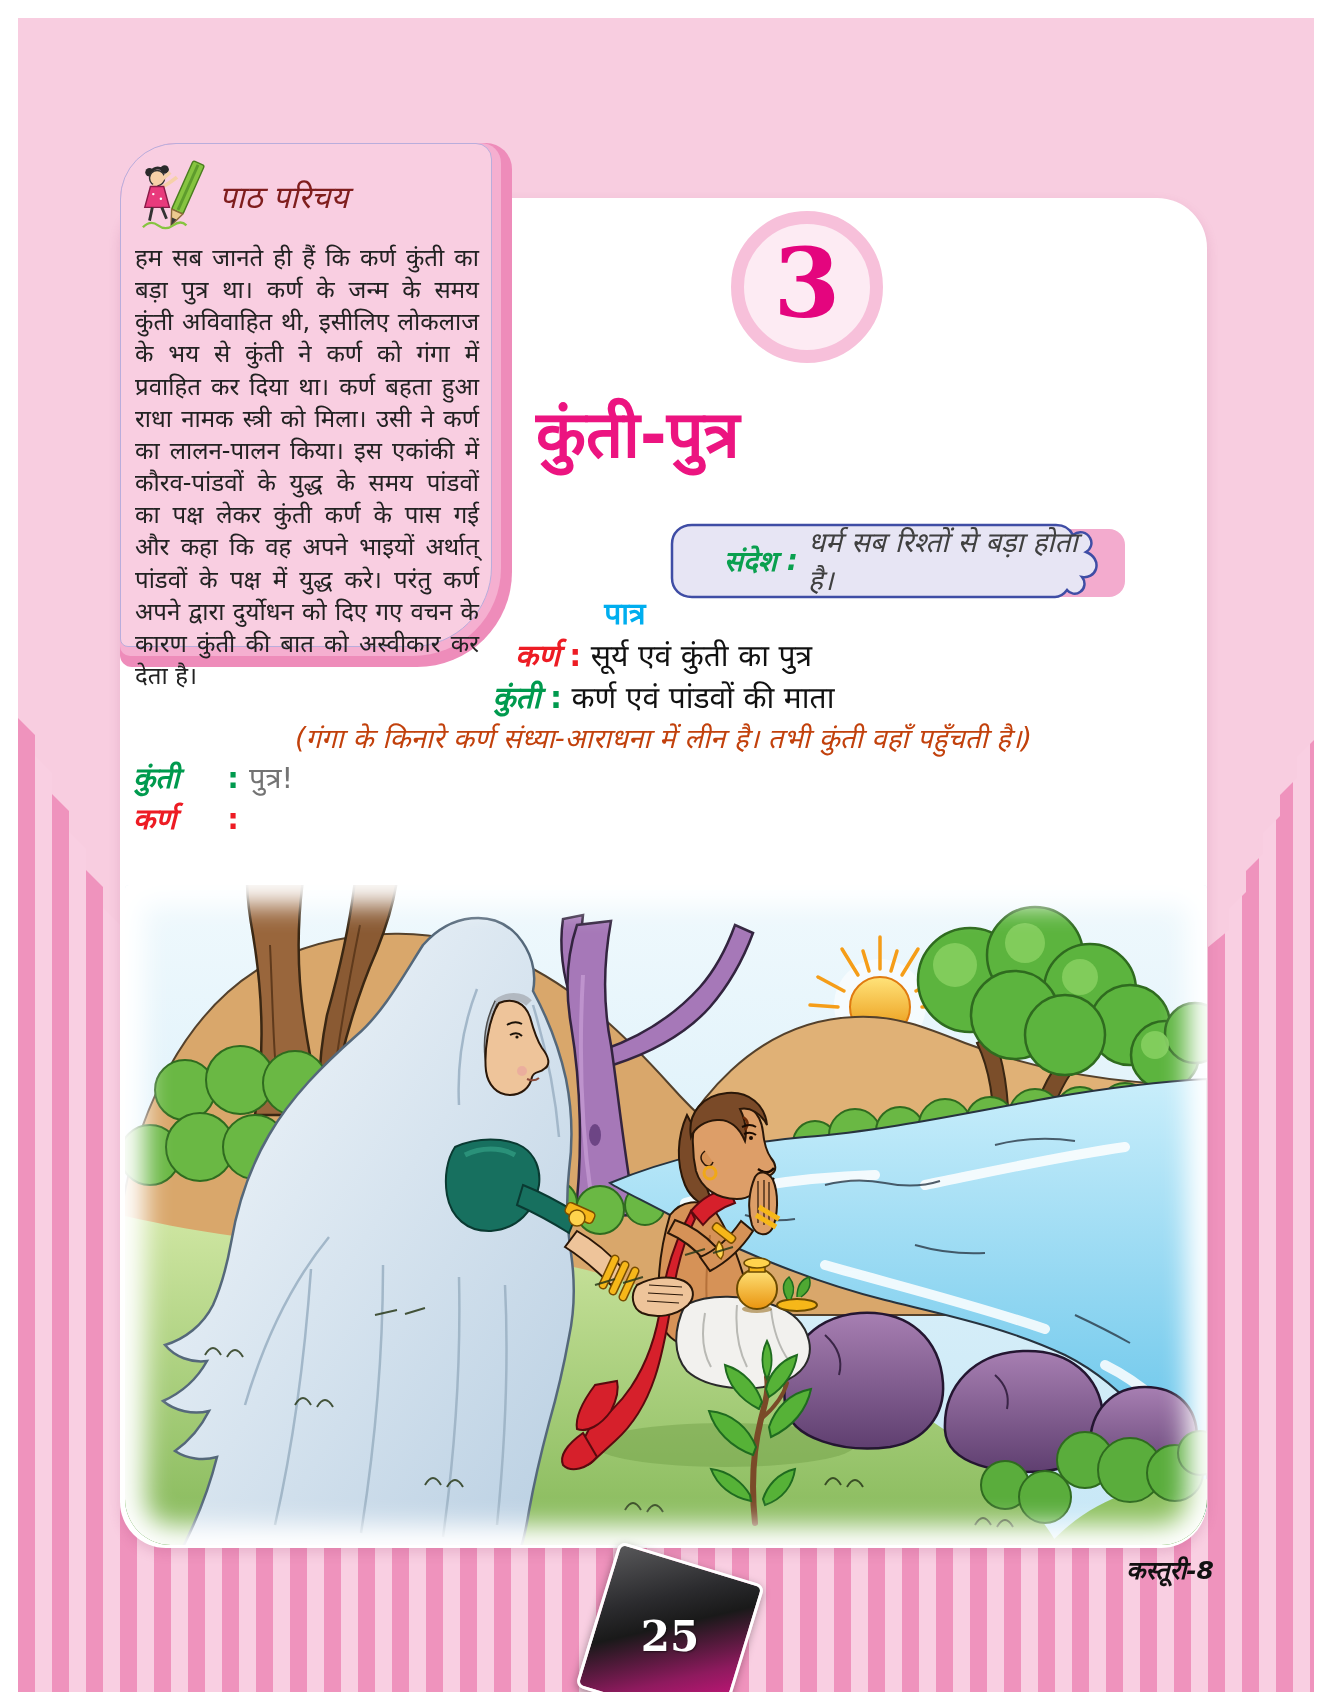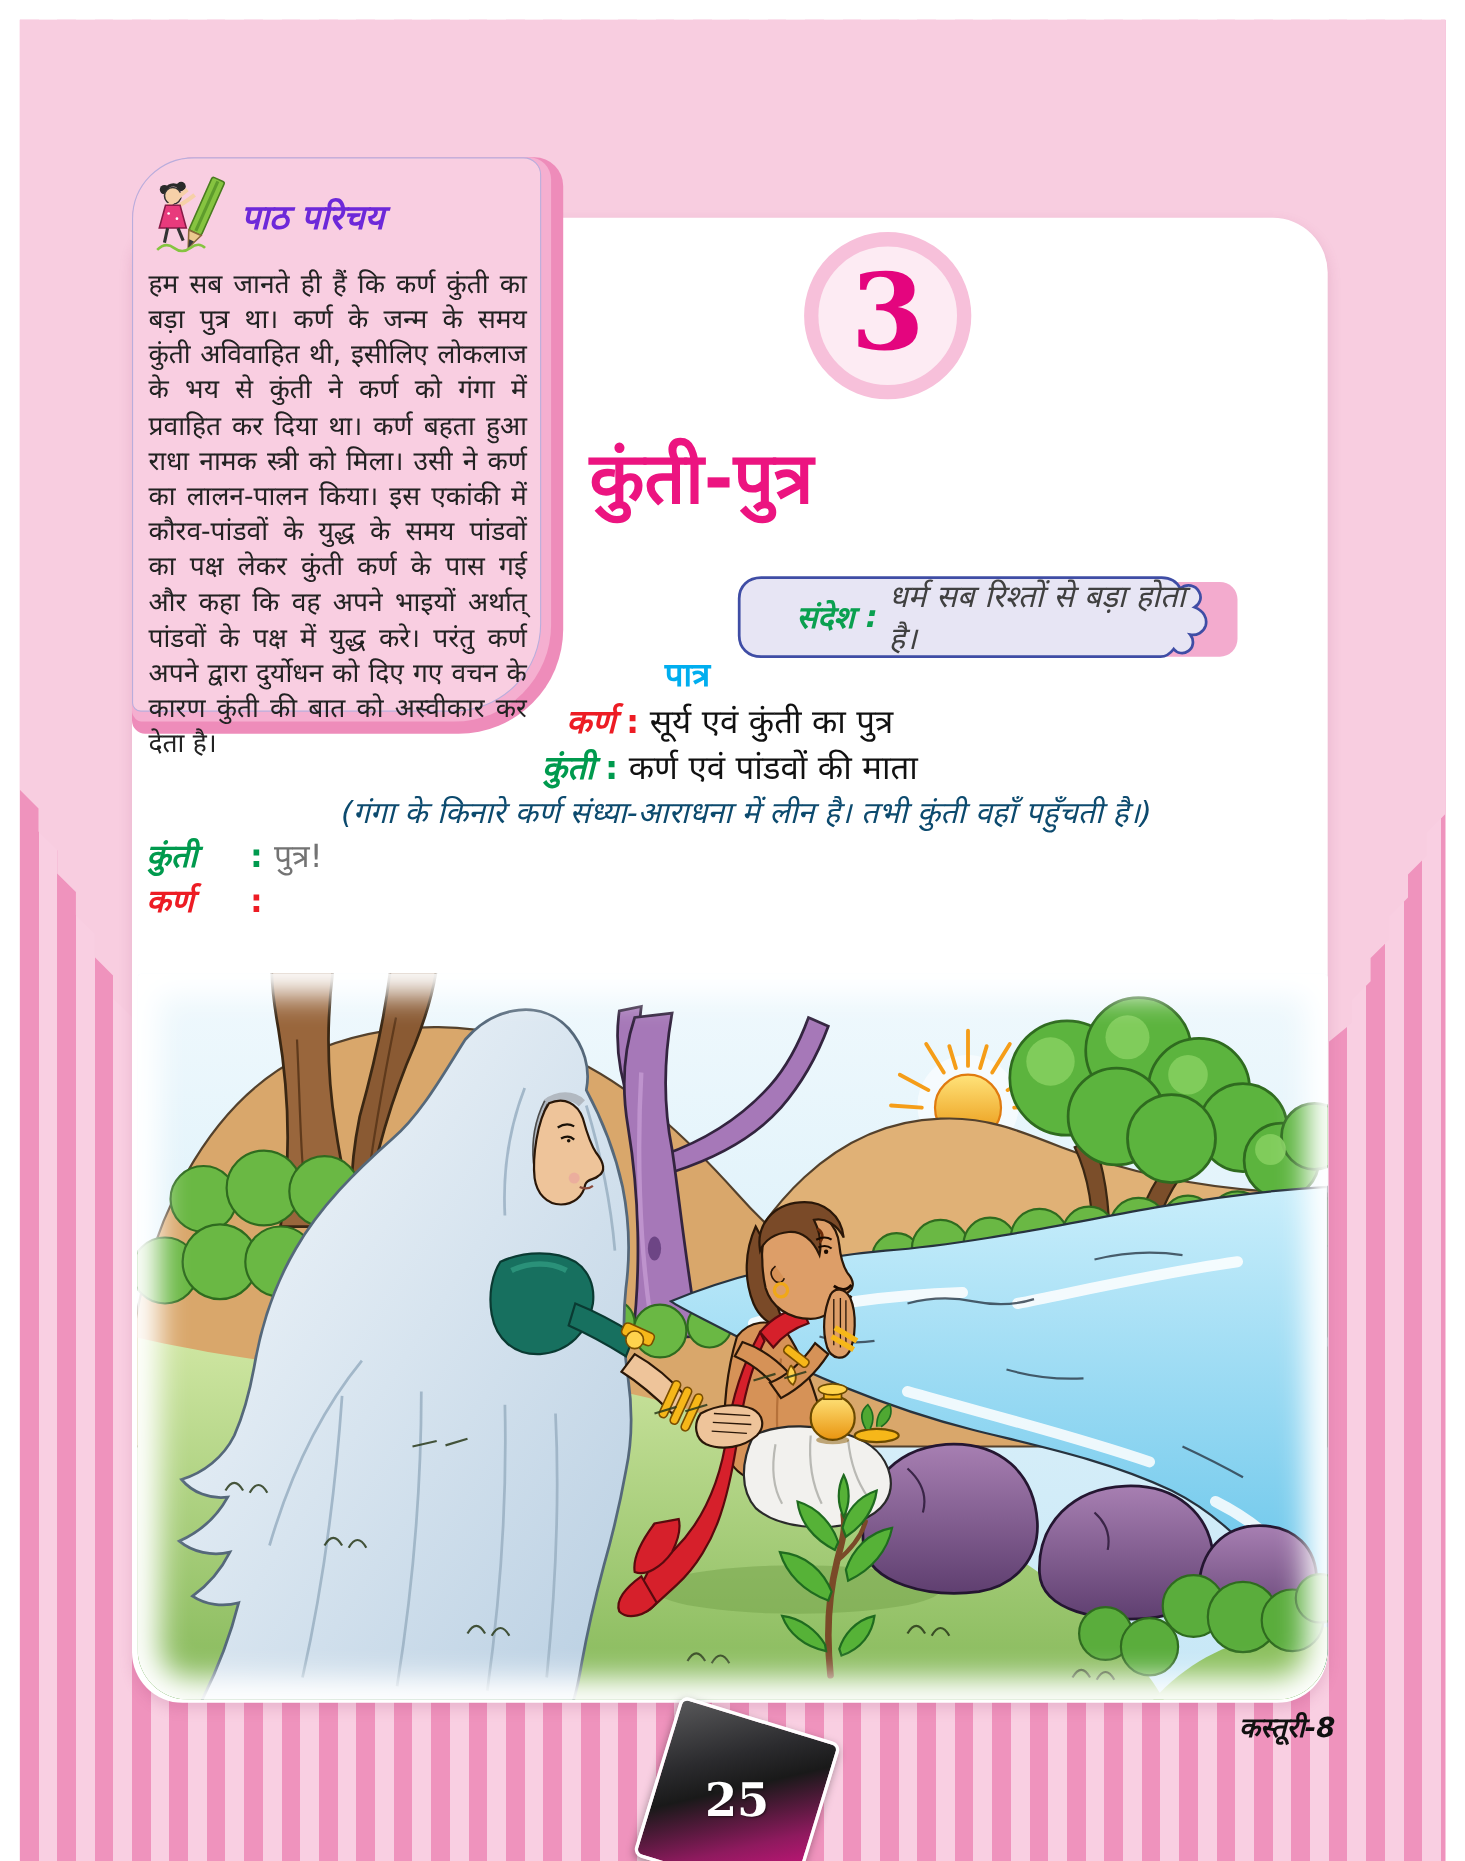--- a/index.html
+++ b/index.html
@@ -19,42 +19,42 @@
   
   .card{left:120px;top:198px;width:1087px;height:1350px;background:#fff;
     border-radius:42px 50px 46px 46px;box-shadow:0 5px 12px rgba(160,60,110,.18);}
   
   .intro{left:120px;top:143px;width:392px;height:524px;}
   .intro-outer{position:absolute;inset:0;background:#ee8cba;border-radius:58px 26px 95px 12px;}
   .intro-mid{position:absolute;inset:0 11px 11px 0;background:#f5afd0;border-radius:58px 20px 88px 10px;}
   .intro-inner{position:absolute;inset:0 20px 20px 0;background:#f9cee1;border:1.5px solid #b9addc;
     border-radius:56px 16px 80px 8px;padding:12px 12px 6px 14px;box-sizing:border-box;}
   .intro-head{display:flex;align-items:center;gap:8px;margin:2px 0 8px 6px;}
-  .intro-title{font-size:31px;font-weight:bold;font-style:italic;color:#6d28d9;}
+  .intro-title{font-size:31px;font-weight:normal;font-style:italic;color:#7f1d1d;}
   .intro-body{font-size:24px;line-height:1.34;text-align:justify;color:#222;}
   
   .chap-circle{left:731px;top:211px;width:126px;height:126px;border:13px solid #f7c0da;border-radius:50%;
     background:#fdebf3;display:flex;align-items:center;justify-content:center;}
   .chap-num{font-family:"DejaVu Serif",serif;font-weight:bold;font-size:96px;color:#e4057e;line-height:1;margin-top:-6px;}
   .chap-title{left:536px;top:388px;width:696px;text-align:left;font-size:65px;font-weight:bold;color:#ec1480;}
   .sandesh-wrap{left:666px;top:520px;width:462px;height:80px;}
   .sandesh-shadow{position:absolute;left:9px;top:9px;width:450px;height:68px;background:#f3abce;border-radius:16px;}
   .sandesh-svg{position:absolute;left:0;top:0;}
   .sandesh-text{position:absolute;inset:0 18px 0 10px;display:flex;align-items:center;justify-content:center;
     gap:10px;font-size:28px;font-style:italic;}
   .sandesh-label{color:#0aa04f;font-weight:bold;margin-left:48px;}
   .sandesh-colon{color:#0aa04f;font-weight:bold;}
   .sandesh-msg{color:#404040;}
   
   .patra{left:120px;top:592px;width:1010px;text-align:center;font-size:30px;font-weight:bold;color:#00aeef;}
   .cast-line{left:120px;width:1087px;text-align:center;font-size:30px;color:#111;}
   .cast-1{top:634px;} .cast-2{top:676px;}
   .cast-name{font-weight:bold;font-style:italic;}
   .red{color:#ed1c24;} .green{color:#009a4e;}
-  .stage{left:120px;top:719px;width:1087px;text-align:center;font-size:27.5px;font-style:italic;color:#0c4a6e;padding-left:15px;}
+  .stage{left:120px;top:719px;width:1087px;text-align:center;font-size:27.5px;font-style:italic;color:#c2410c;}
   .dialogue{left:133px;top:758px;width:1064px;}
   .dlg-row{display:flex;align-items:flex-start;font-size:29px;line-height:1.38;margin-bottom:1px;}
   .dlg-name{width:84px;font-weight:bold;font-style:italic;flex:none;}
   .dlg-colon{width:32px;text-align:center;font-weight:bold;flex:none;}
   .dlg-text{flex:1;text-align:justify;color:#737373;}
   
   .illus{left:125px;top:885px;width:1082px;height:660px;border-radius:4px 4px 46px 46px;overflow:hidden;background:#fff;}
   .illus-fade{position:absolute;inset:0;border-radius:4px 4px 46px 46px;box-shadow:inset 0 0 26px 20px #ffffff;pointer-events:none;}
   
   .book-label{right:118px;top:1552px;font-size:25px;font-weight:bold;color:#111;font-style:italic;}

